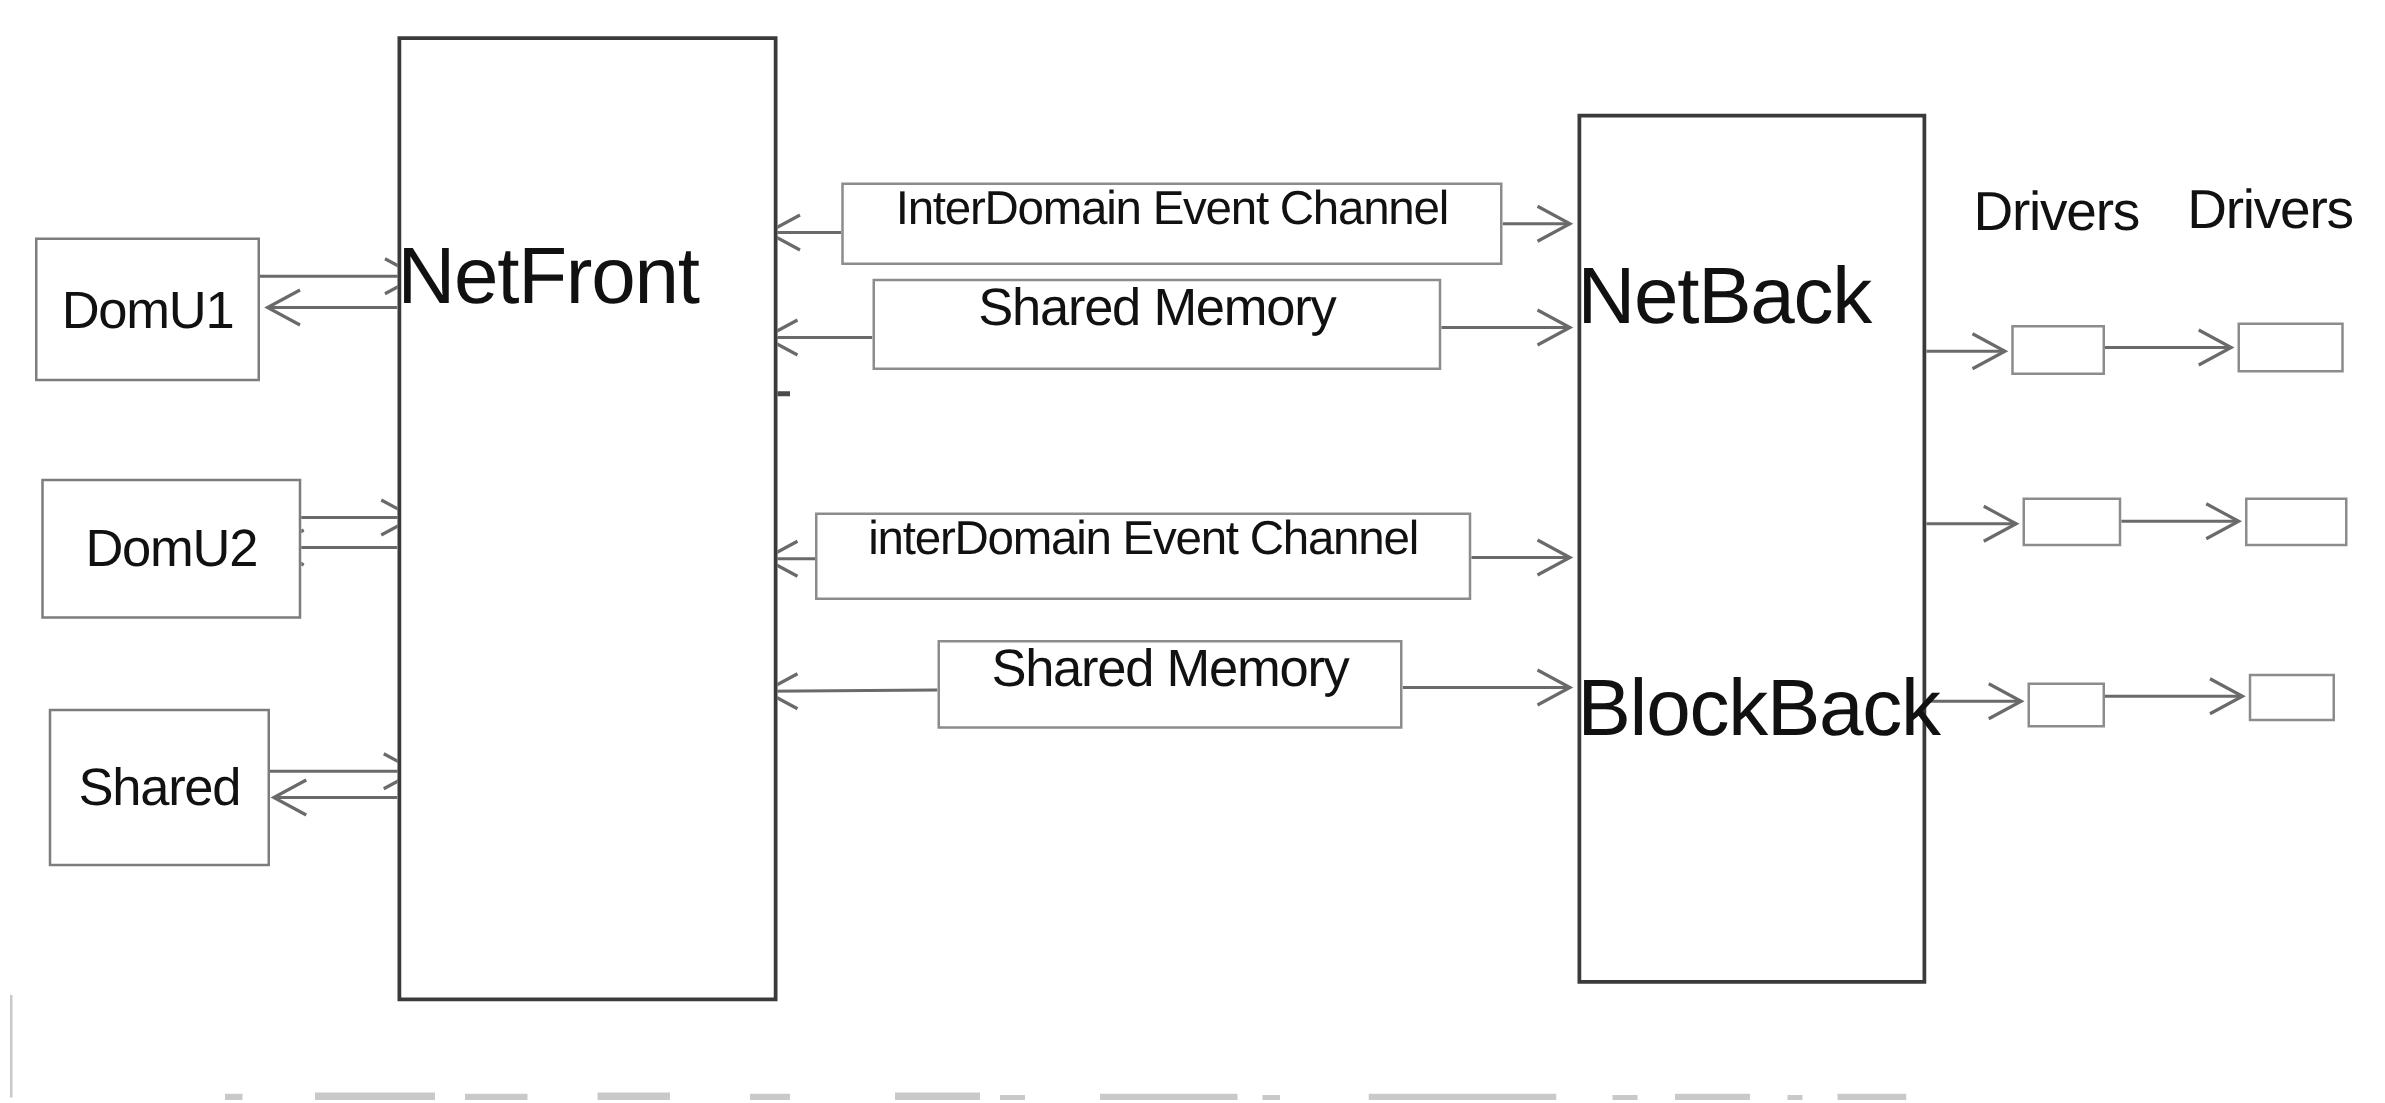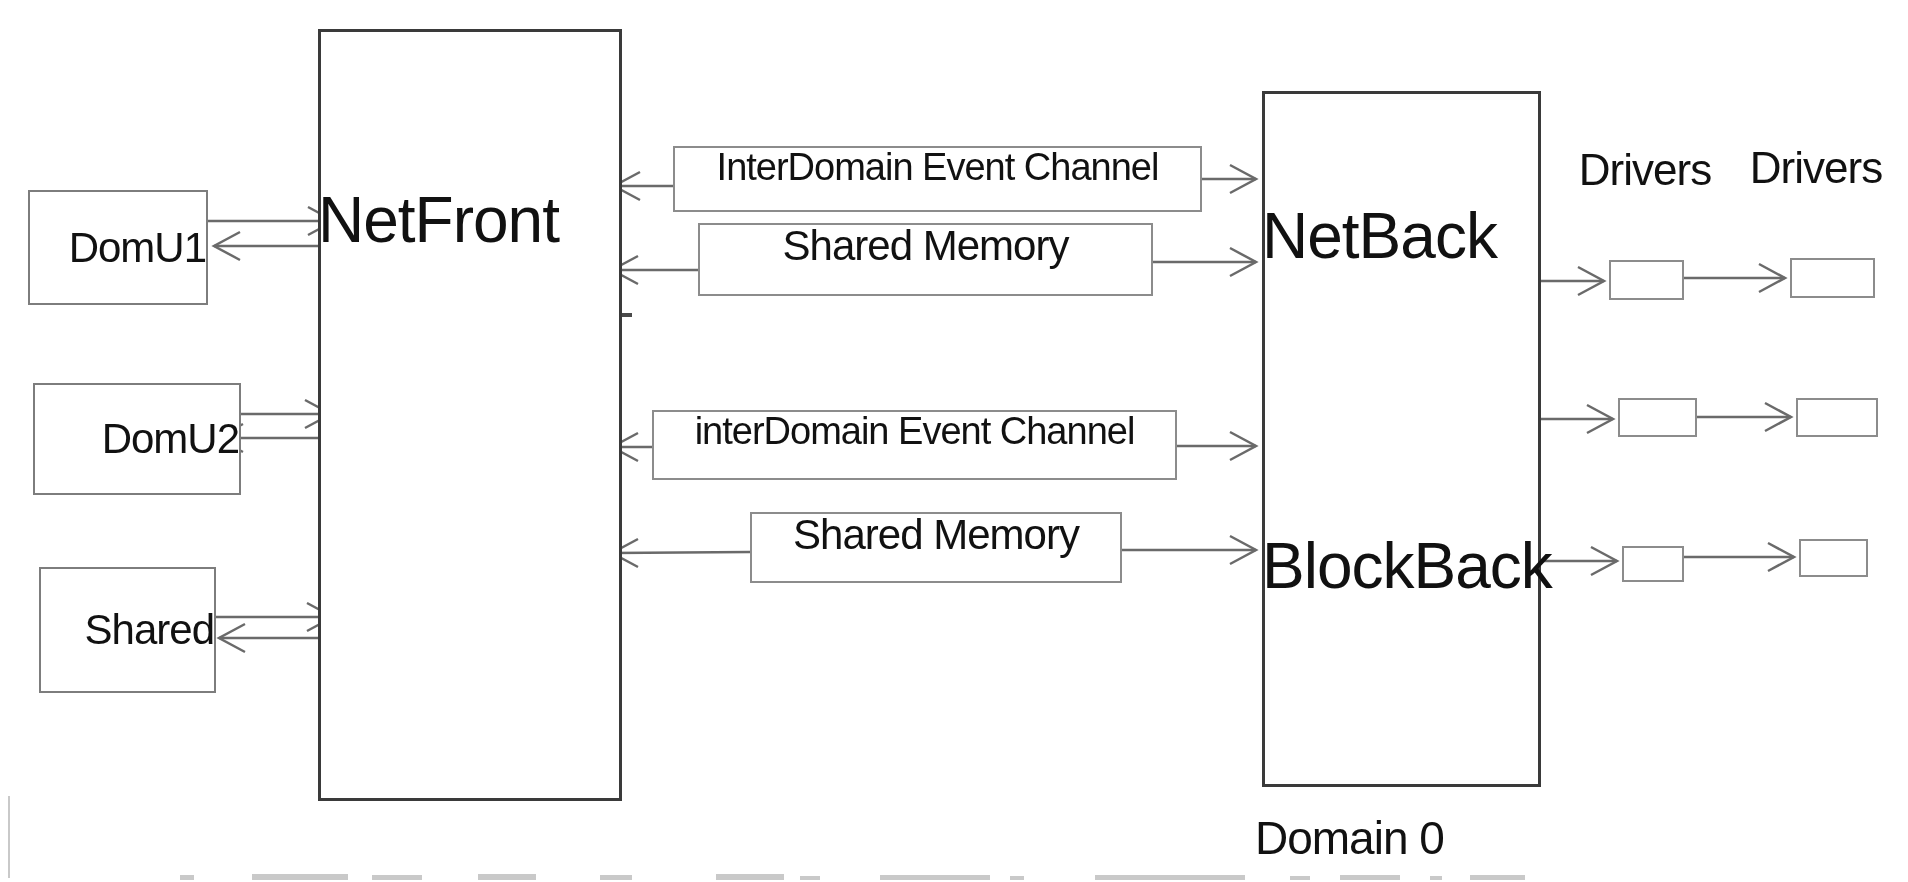--- a/index.html
+++ b/index.html
@@ -19,21 +19,21 @@
     color:var(--ink);
   }
   #stage{
     position:relative;
     width:1908px;height:882px;
     background:var(--background);
     overflow:hidden;
   }
   .box{position:absolute;background:var(--background);}
   .big-box{border:3px solid var(--strong-border);}
-  .guest-box{border:2px solid var(--light-border);display:flex;align-items:center;justify-content:flex-end;}
+  .guest-box{border:2px solid var(--light-border);display:flex;align-items:center;justify-content:center;}
   .guest-box .txt{font-size:42px;line-height:1;letter-spacing:-1px;}
   .channel-box{border:2px solid var(--label-border);display:flex;align-items:flex-start;justify-content:center;}
   .channel-box .txt{line-height:1;letter-spacing:-1px;white-space:nowrap;}
   .small-box{border:2px solid var(--label-border);}
   .big-label{
     position:absolute;text-align:left;line-height:1;
     font-size:64px;letter-spacing:-1px;white-space:nowrap;
   }
   .col-header{
     position:absolute;text-align:center;line-height:1;
@@ -183,21 +183,20 @@
   <div class="box guest-box" id="domun">
     <span class="txt">Shared</span>
   </div>
 
   <div class="box big-box" id="front-box"></div>
   <div class="big-label" id="netfront-label">NetFront</div>
 
   <div class="box big-box" id="back-box"></div>
   <div class="big-label" id="netback-label">NetBack</div>
   <div class="big-label" id="blockback-label">BlockBack</div>
-  <div id="domain0-caption">Domain 0</div>
 
   <div class="box channel-box" id="idec1">
     <span class="txt">InterDomain Event Channel</span>
   </div>
   <div class="box channel-box" id="shm1">
     <span class="txt">Shared Memory</span>
   </div>
   <div class="box channel-box" id="idec2">
     <span class="txt">interDomain Event Channel</span>
   </div>

